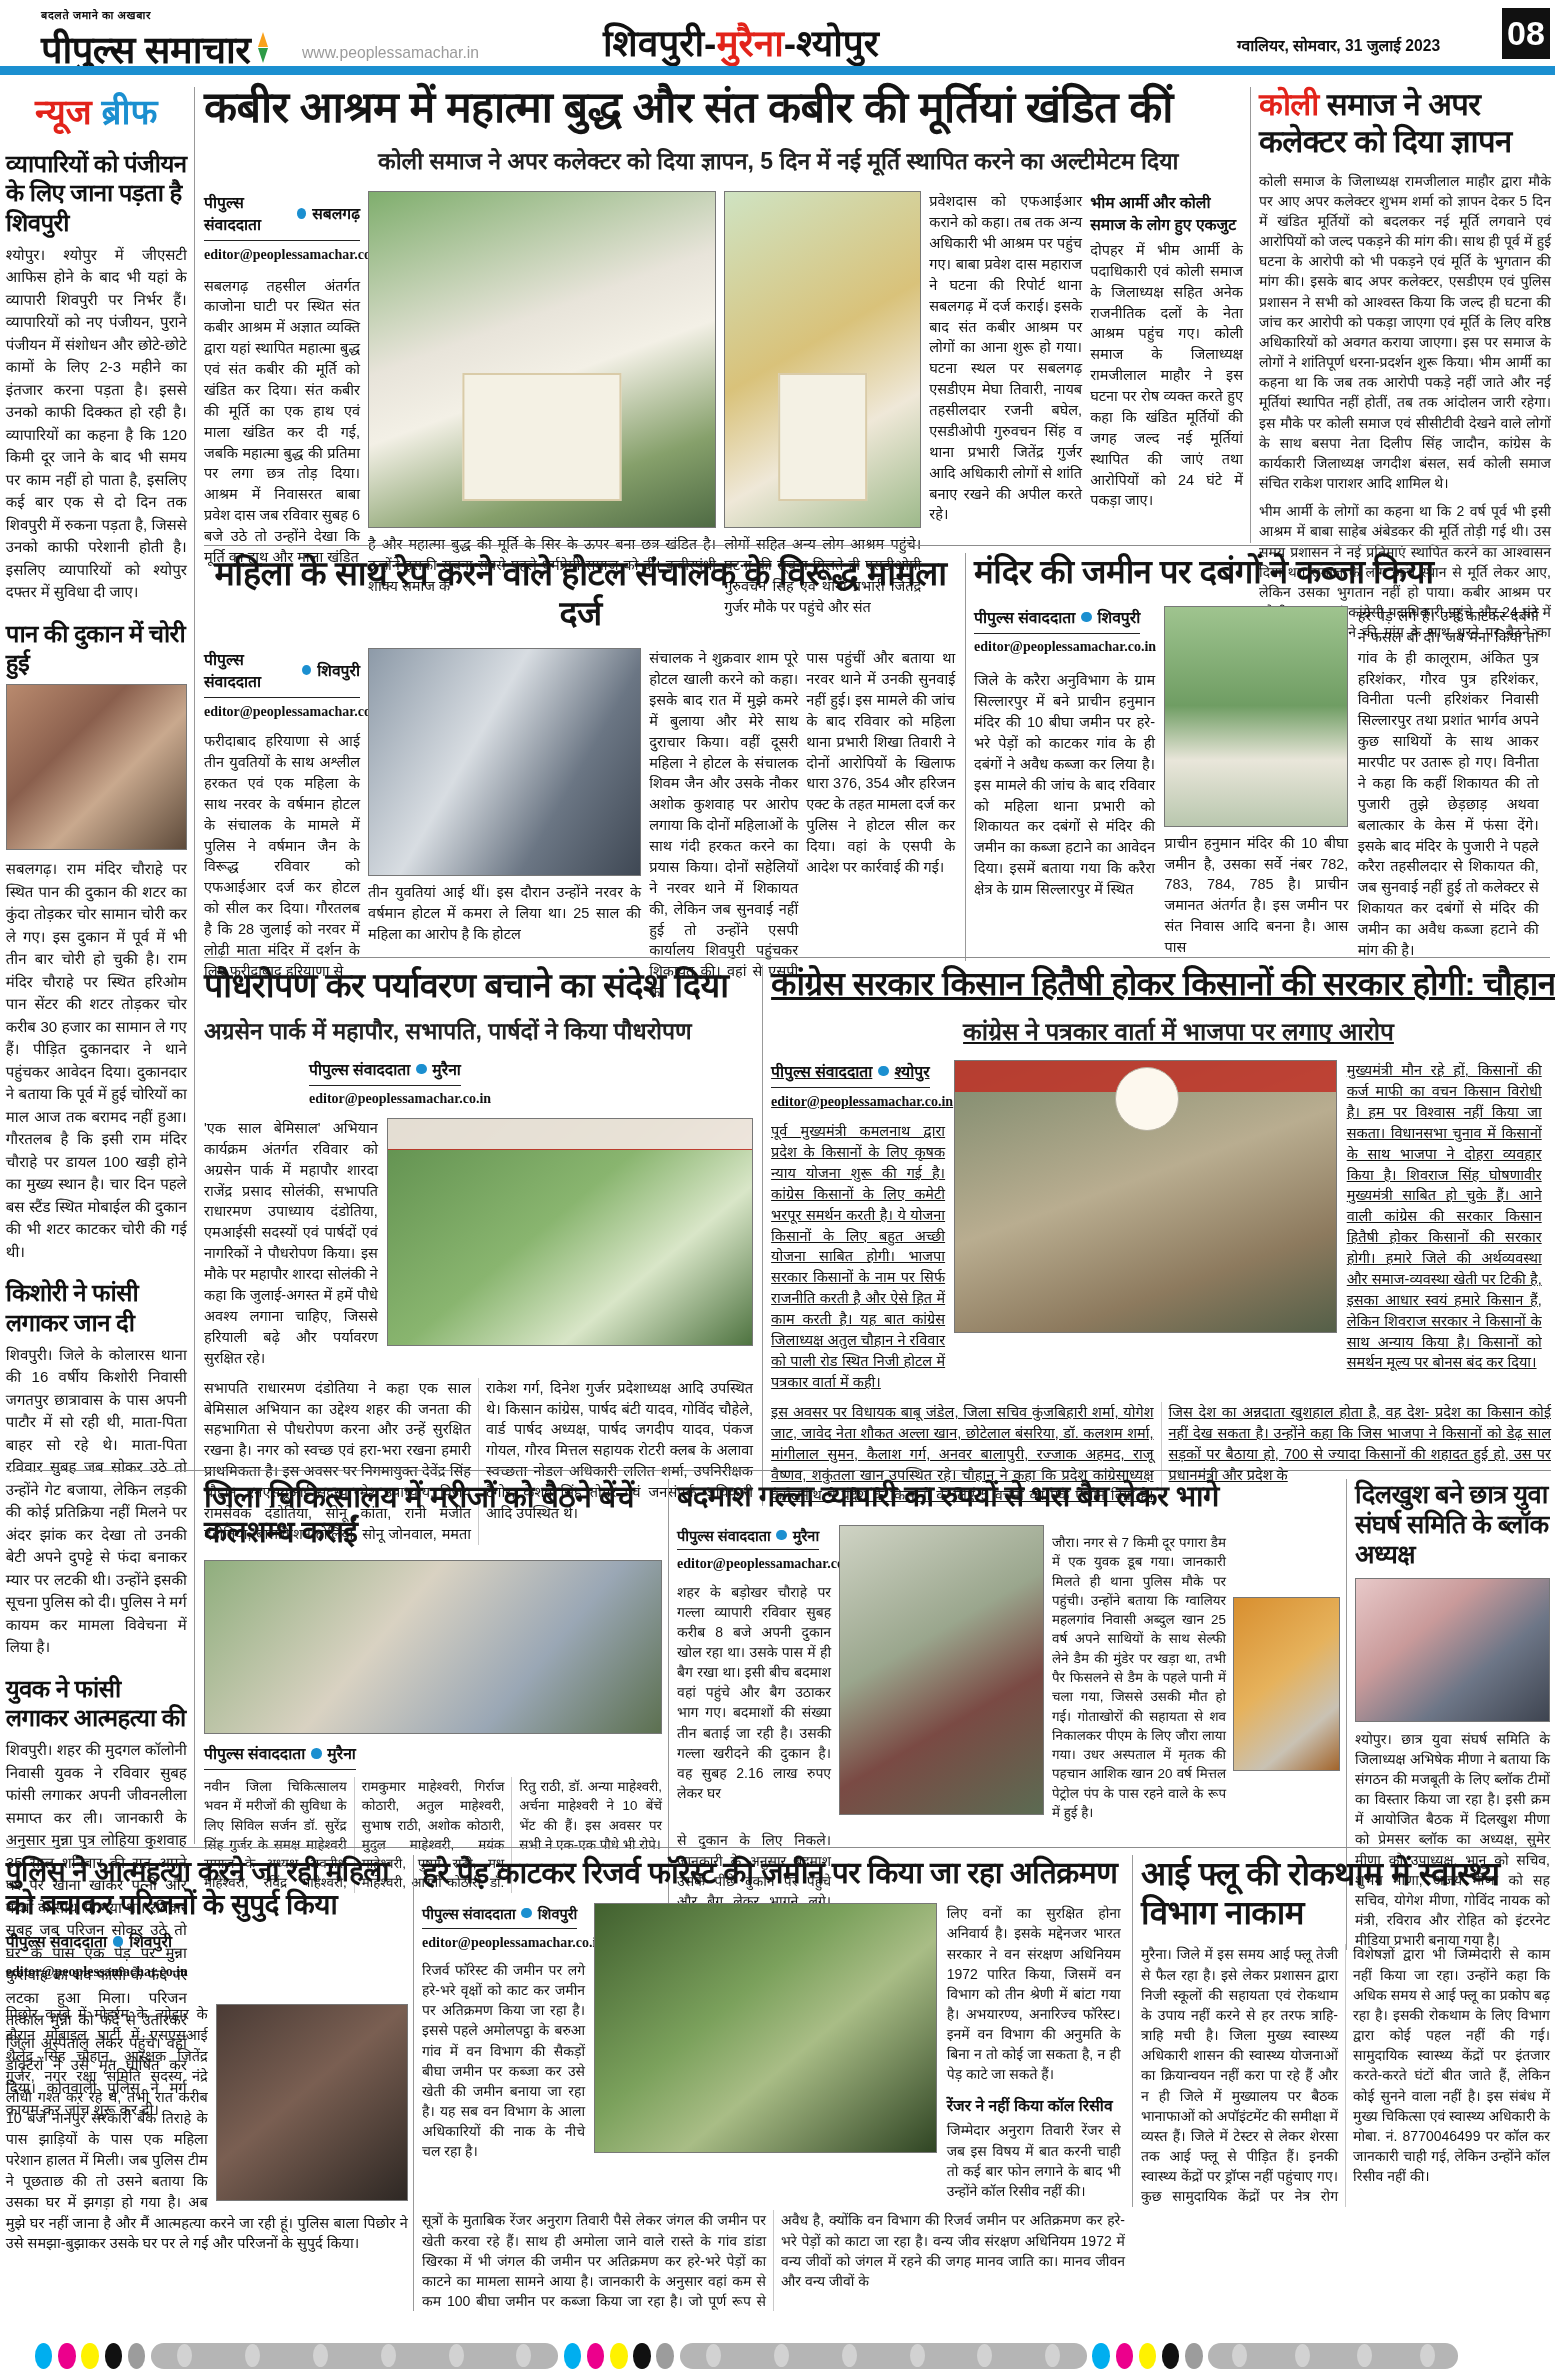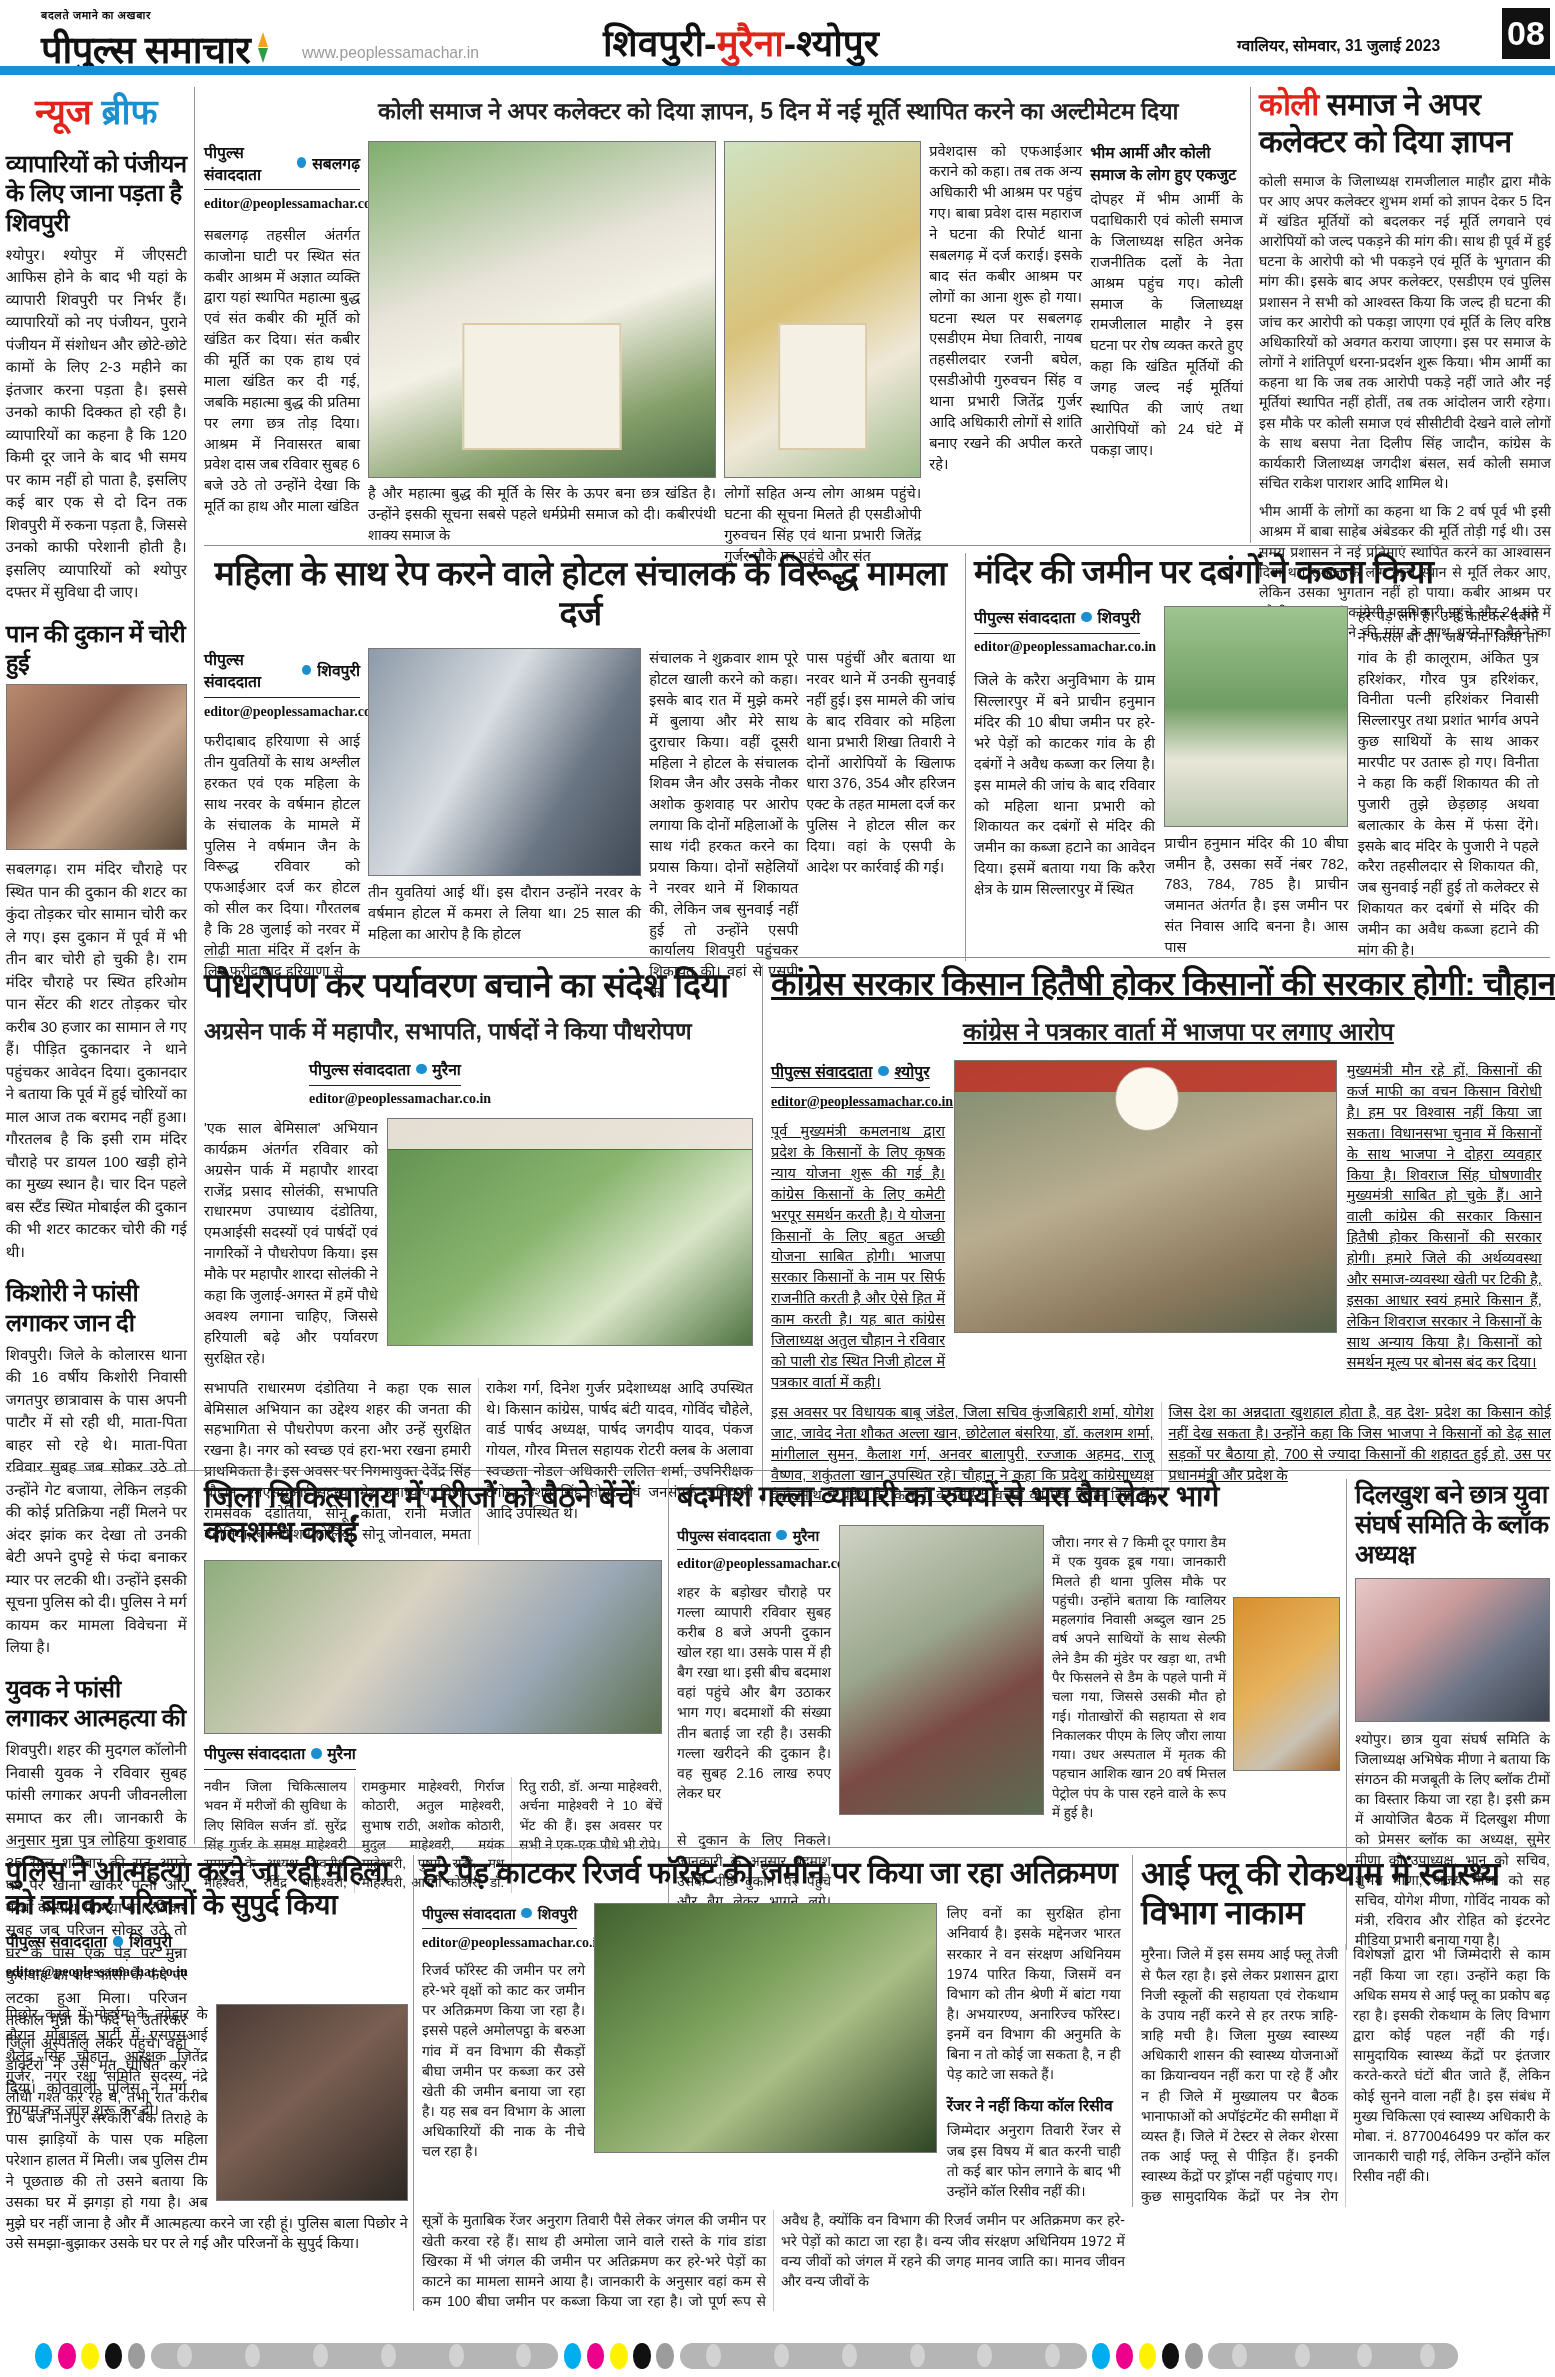--- a/index.html
+++ b/index.html
@@ -115,20 +115,21 @@
       <div class="nb-body">शिवपुरी। जिले के कोलारस थाना की 16 वर्षीय किशोरी निवासी जगतपुर छात्रावास के पास अपनी पाटौर में सो रही थी, माता-पिता बाहर सो रहे थे। माता-पिता रविवार सुबह जब सोकर उठे तो उन्होंने गेट बजाया, लेकिन लड़की की कोई प्रतिक्रिया नहीं मिलने पर अंदर झांक कर देखा तो उनकी बेटी अपने दुपट्टे से फंदा बनाकर म्यार पर लटकी थी। उन्होंने इसकी सूचना पुलिस को दी। पुलिस ने मर्ग कायम कर मामला विवेचना में लिया है।</div>
     </div>
 
     <div>
       <div class="nb-head">युवक ने फांसी लगाकर आत्महत्या की</div>
       <div class="nb-body">शिवपुरी। शहर की मुदगल कॉलोनी निवासी युवक ने रविवार सुबह फांसी लगाकर अपनी जीवनलीला समाप्त कर ली। जानकारी के अनुसार मुन्ना पुत्र लोहिया कुशवाह 35 साल शनिवार की रात अपने घर पर खाना खाकर पत्नी और बच्चों के साथ सो गया था। रविवार सुबह जब परिजन सोकर उठे तो घर के पास एक पेड़ पर मुन्ना कुशवाह का शव फांसी के फंदे पर लटका हुआ मिला। परिजन तत्काल मुन्ना को फंदे से उतारकर जिला अस्पताल लेकर पहुंचे। वहां डॉक्टरों ने उसे मृत घोषित कर दिया। कोतवाली पुलिस ने मर्ग कायम कर जांच शुरू कर दी।</div>
     </div>
   </div>
 
   <div class="story" style="left:204px; top:82px; width:1039px;">
+    <div class="hl" style="font-size:43px; white-space:nowrap;">कबीर आश्रम में महात्मा बुद्ध और संत कबीर की मूर्तियां खंडित कीं</div>
     <div class="sub" style="font-size:23px; margin:11.6px 0 0 174px;">कोली समाज ने अपर कलेक्टर को दिया ज्ञापन, 5 दिन में नई मूर्ति स्थापित करने का अल्टीमेटम दिया</div>
 
     <div class="row" style="gap:8.1px; margin-top:15px;">
       <div style="width:156px;">
         <div class="byline">
           <span>पीपुल्स संवाददाता</span>
             <span class="dot"></span>
             <span>सबलगढ़</span>
         </div>
         <div class="email">editor@peoplessamachar.co.in</div>
@@ -319,21 +320,21 @@
         <div class="byline" style="font-size:14.5px;">
           <span>पीपुल्स संवाददाता</span>
             <span class="dot"></span>
             <span>शिवपुरी</span>
         </div>
         <div class="email">editor@peoplessamachar.co.in</div>
         <div class="bt" style="margin-top:9.3px; font-size:14px;">रिजर्व फॉरेस्ट की जमीन पर लगे हरे-भरे वृक्षों को काट कर जमीन पर अतिक्रमण किया जा रहा है। इससे पहले अमोलपट्ठा के बरुआ गांव में वन विभाग की सैकड़ों बीघा जमीन पर कब्जा कर उसे खेती की जमीन बनाया जा रहा है। यह सब वन विभाग के आला अधिकारियों की नाक के नीचे चल रहा है।</div>
       </div>
       <div class="photo ph-forest" style="width:343px; height:250px;"></div>
       <div style="width:174px;">
-        <div class="bt" style="font-size:14px;">लिए वनों का सुरक्षित होना अनिवार्य है। इसके मद्देनजर भारत सरकार ने वन संरक्षण अधिनियम 1974 पारित किया, जिसमें वन विभाग को तीन श्रेणी में बांटा गया है। अभयारण्य, अनारिज्व फॉरेस्ट। इनमें वन विभाग की अनुमति के बिना न तो कोई जा सकता है, न ही पेड़ काटे जा सकते हैं।</div>
+        <div class="bt" style="font-size:14px;">लिए वनों का सुरक्षित होना अनिवार्य है। इसके मद्देनजर भारत सरकार ने वन संरक्षण अधिनियम 1972 पारित किया, जिसमें वन विभाग को तीन श्रेणी में बांटा गया है। अभयारण्य, अनारिज्व फॉरेस्ट। इनमें वन विभाग की अनुमति के बिना न तो कोई जा सकता है, न ही पेड़ काटे जा सकते हैं।</div>
         <div class="kick" style="margin-top:9.3px;">रेंजर ने नहीं किया कॉल रिसीव</div>
         <div class="bt" style="font-size:14px;">जिम्मेदार अनुराग तिवारी रेंजर से जब इस विषय में बात करनी चाही तो कई बार फोन लगाने के बाद भी उन्होंने कॉल रिसीव नहीं की।</div>
       </div>
     </div>
     <div class="bt cols-2" style="margin-top:9.3px; font-size:14px;">
       <span>सूत्रों के मुताबिक रेंजर अनुराग तिवारी पैसे लेकर जंगल की जमीन पर खेती करवा रहे हैं। साथ ही अमोला जाने वाले रास्ते के गांव डांडा खिरका में भी जंगल की जमीन पर अतिक्रमण कर हरे-भरे पेड़ों का</span>
       <span> </span>
       <span>काटने का मामला सामने आया है। जानकारी के अनुसार वहां कम से कम 100 बीघा जमीन पर कब्जा किया जा रहा है। जो पूर्ण रूप से अवैध है, क्योंकि वन विभाग की रिजर्व जमीन पर अतिक्रमण कर हरे-भरे पेड़ों को काटा जा रहा है। वन्य जीव संरक्षण अधिनियम 1972 में वन्य जीवों को जंगल में रहने की जगह मानव जाति का। मानव जीवन और वन्य जीवों के</span>
     </div>
   </div>

